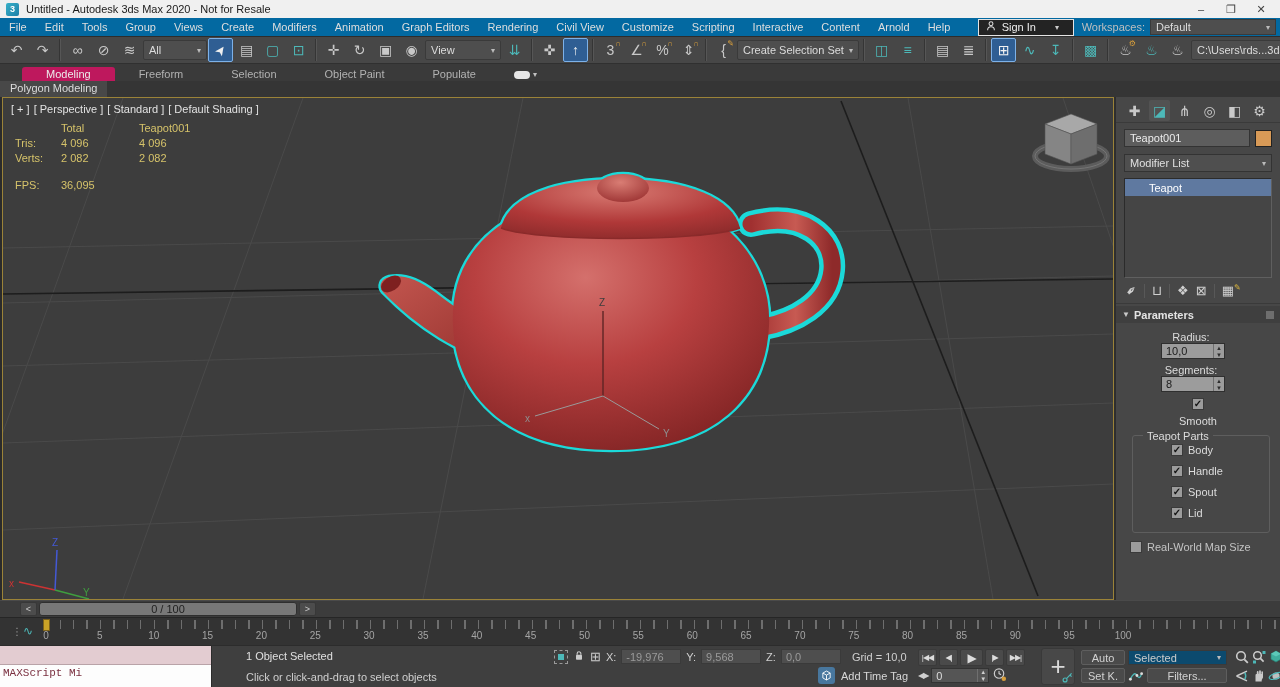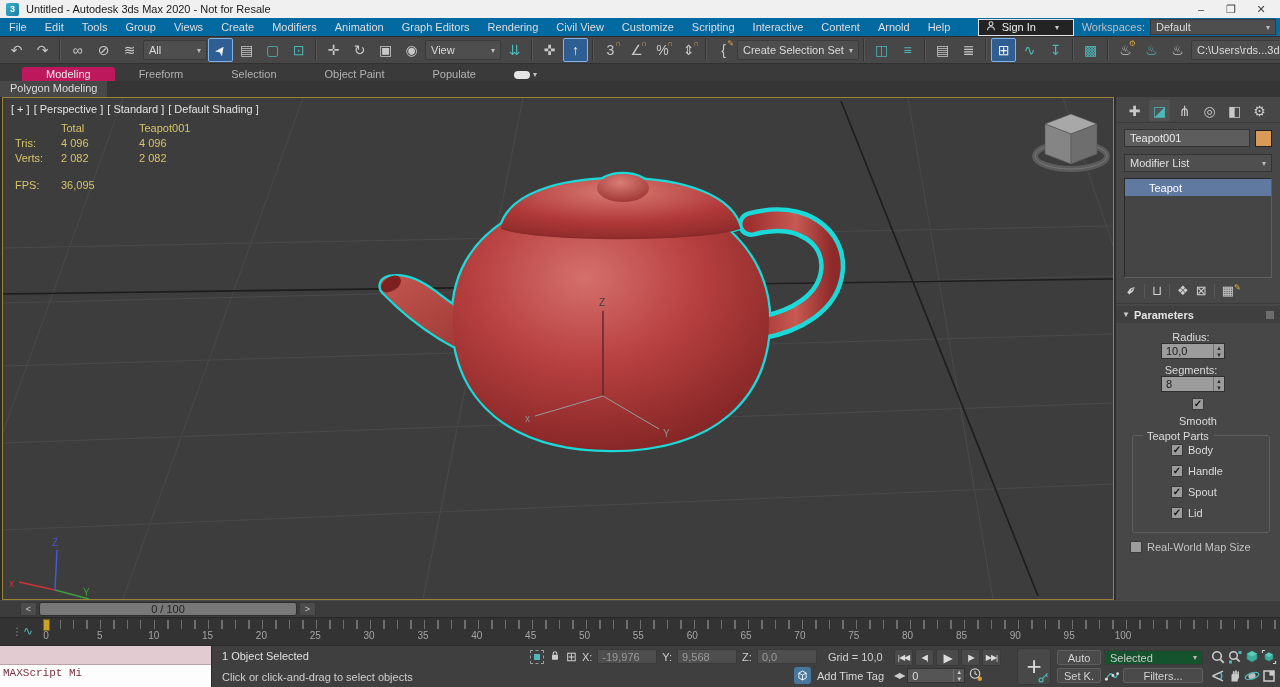--- a/index.html
+++ b/index.html
@@ -114,21 +114,21 @@
   .ruler-ticks { position:absolute; left:46px; right:0; top:2px; height:9px;
     background:repeating-linear-gradient(90deg,#6e6e6e 0 1px,transparent 1px 13.5px); }
   .tick-num { position:absolute; top:12px; color:#a5a5a5; font-size:10px; transform:translateX(-50%); }
   .playhead { position:absolute; left:43px; top:1px; width:7px; height:12px; background:#c9a227; border:1px solid #7d621a; }
 
   
   .statusbar { height:42px; background:#3f3f3f; border-top:1px solid #2c2c2c; display:flex; flex:none; }
   .ms-listener { width:212px; flex:none; display:flex; flex-direction:column; border-right:1px solid #2c2c2c; }
   .ms-pink { flex:1; background:#e3ccd1; border-bottom:1px solid #b9a3a8; }
   .ms-white { flex:1; background:#fdfdfd; font-family:"Liberation Mono", monospace; color:#7a3040; font-size:11px; padding:2px 3px; white-space:nowrap; overflow:hidden; }
-  .prompt-col { width:318px; flex:none; padding:4px 0 0 10px; display:flex; flex-direction:column; justify-content:space-between; padding-bottom:4px; }
+  .prompt-col { width:318px; flex:none; padding:4px 0 0 10px; display:flex; flex-direction:column; justify-content:space-between; padding-bottom:4px;margin-left:24px; }
   .sel-status { color:#e0e0e0; }
   .prompt-line { color:#cfcfcf; }
   .coords-col { width:362px; flex:none; display:flex; flex-direction:column; justify-content:space-between; padding:3px 4px 3px 0; }
   .coords-row1 { display:flex; align-items:center; gap:5px; }
   .coords-row2 { display:flex; align-items:center; gap:6px; justify-content:flex-end; padding-right:4px; color:#d8d8d8; }
   .iso-ico { width:14px; height:14px; border:1px dashed #9a9a9a; display:flex; align-items:center; justify-content:center; }
   .iso-ico i { width:6px; height:6px; background:#4db8b8; display:block; }
   .abs-ico { color:#ccc; font-size:13px; }
   .co-lbl { color:#cfcfcf; }
   .co-field { width:60px; height:15px; background:#4e4e4e; border:1px solid #3a3a3a; color:#9a9a9a; display:flex; align-items:center; padding-left:4px; }
@@ -141,21 +141,21 @@
   .transport-row2 { display:flex; align-items:center; gap:3px; }
   .keymode { color:#cfcfcf; font-size:8px; letter-spacing:-1px; }
   .frame-field { width:58px; height:15px; background:#555; border:1px solid #333; display:flex; }
   .frame-field .fv { flex:1; color:#ddd; padding-left:4px; display:flex; align-items:center; }
   .frame-field .spin-btns span{ color:#cfcfcf; }
   .bigkey { width:34px; margin:2px 3px; background:#484848; border:1px solid #393939; border-radius:3px; position:relative;
     color:#d9d9d9; font-size:26px; display:flex; align-items:center; justify-content:center; flex:none; }
   .bigkey svg { position:absolute; right:0px; bottom:0px; }
   .keying-col { width:152px; flex:none; display:grid; grid-template-columns:44px 1fr; grid-template-rows:1fr 1fr; gap:3px; padding:4px 3px; }
   .sm-btn { background:#4a4a4a; border:1px solid #5e5e5e; border-radius:2px; color:#d2d2d2; display:flex; align-items:center; justify-content:center; }
-  .sel-dd { background:#14532d; border:1px solid #3a3a3a; color:#ccc; display:flex; align-items:center; padding:0 5px; }
+  .sel-dd { background:#0c4a6e; border:1px solid #3a3a3a; color:#ccc; display:flex; align-items:center; padding:0 5px; }
   .sel-dd::after { content:"▾"; margin-left:auto; font-size:8px; color:#bbb; }
   .filters-cell { display:flex; gap:3px; }
   .filters-cell .sm-btn { flex:1; }
   .nav-grid { flex:1; display:grid; grid-template-columns:repeat(4,1fr); grid-template-rows:1fr 1fr; padding:2px 4px; gap:1px; }
   .nav-btn { display:flex; align-items:center; justify-content:center; }
   svg text { font-family:"Liberation Sans", sans-serif; }
 </style>
 </head>
 <body>
 

